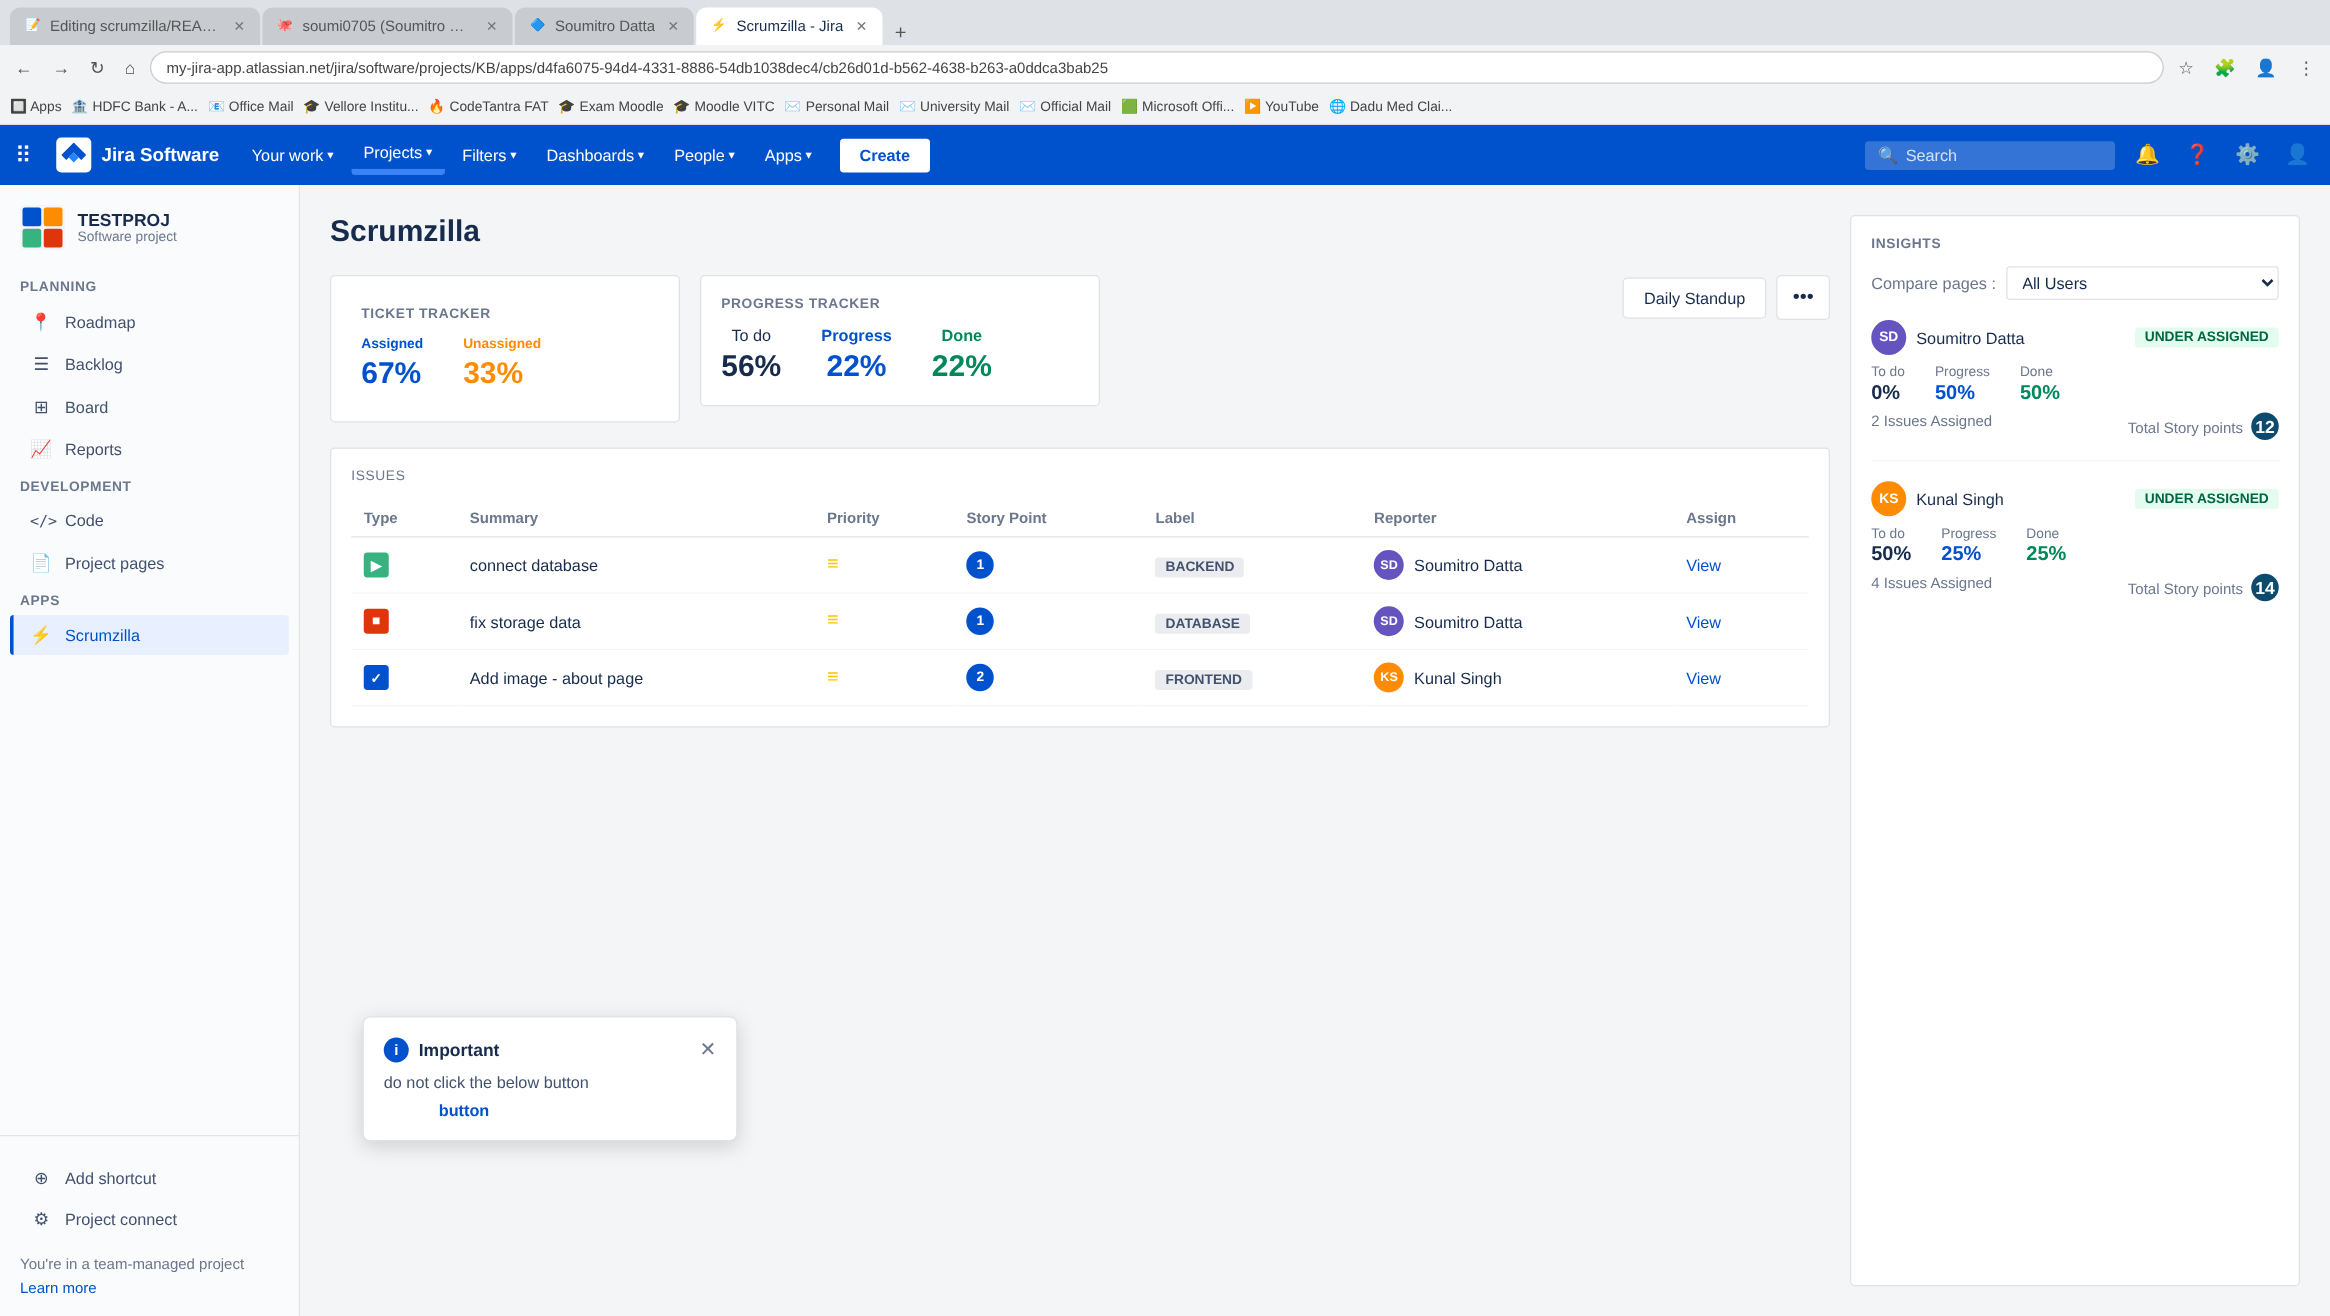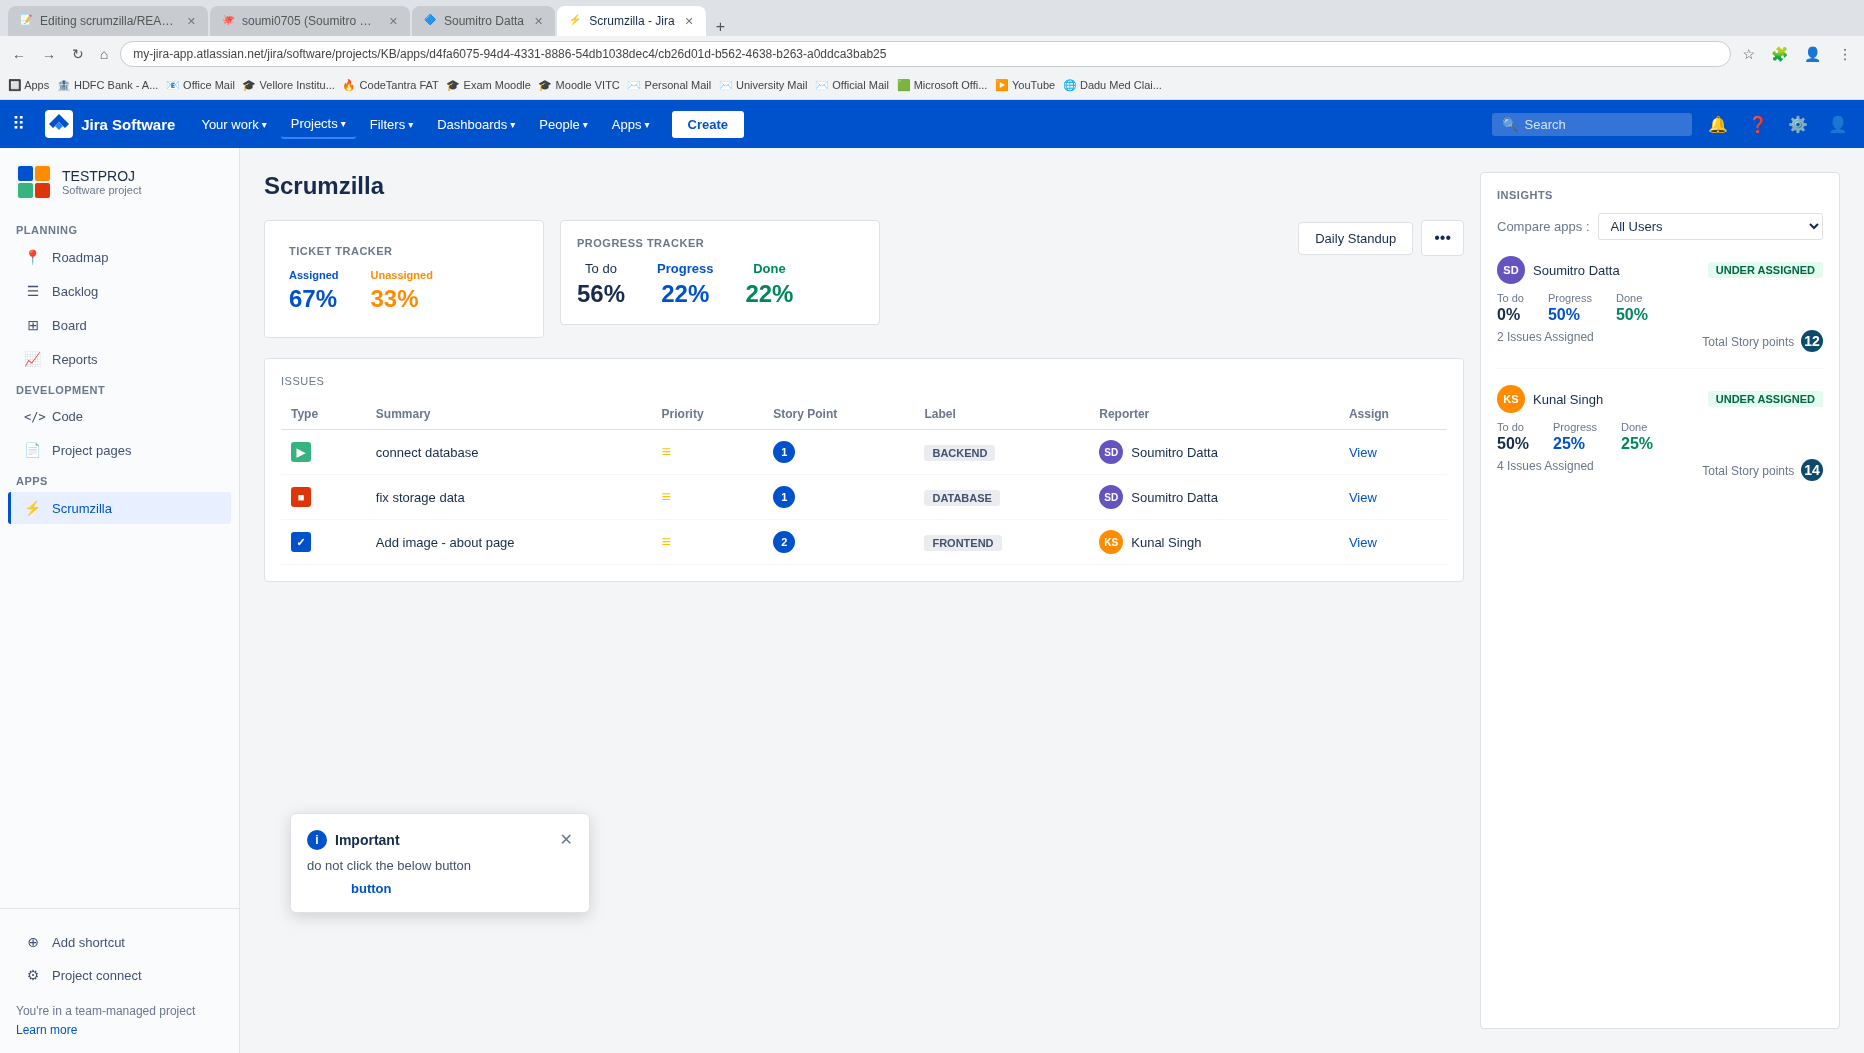--- a/index.html
+++ b/index.html
@@ -25,34 +25,34 @@
     .app-wrapper { display: flex; flex-direction: column; height: calc(1053px - 100px); }
     
     
     .top-nav { background: #0052cc; color: white; display: flex; align-items: center; padding: 0 12px; height: 48px; gap: 16px; }
     .top-nav .logo { display: flex; align-items: center; gap: 8px; font-size: 15px; font-weight: 600; color: white; white-space: nowrap; }
     .top-nav .logo-icon { width: 28px; height: 28px; background: white; border-radius: 4px; display: flex; align-items: center; justify-content: center; color: #0052cc; font-weight: bold; font-size: 12px; }
     .top-nav .grid-icon { font-size: 18px; color: white; cursor: pointer; margin-right: 4px; }
     .nav-links { display: flex; align-items: center; gap: 4px; }
     .nav-link { color: white; padding: 6px 10px; border-radius: 3px; cursor: pointer; font-size: 13px; display: flex; align-items: center; gap: 3px; }
     .nav-link .chevron { font-size: 10px; }
-    .nav-link.active-nav { border-bottom: 2px solid #3b82f6; }
+    .nav-link.active-nav { border-bottom: 5px solid #3b82f6; }
     .create-btn { background: white; color: #0052cc; border: none; padding: 6px 16px; border-radius: 3px; font-weight: 600; cursor: pointer; font-size: 13px; margin-left: 8px; }
     .top-nav-right { margin-left: auto; display: flex; align-items: center; gap: 12px; }
     .search-box { display: flex; align-items: center; background: rgba(255,255,255,0.2); border-radius: 3px; padding: 4px 10px; gap: 6px; color: rgba(255,255,255,0.8); font-size: 13px; width: 200px; cursor: pointer; }
     .icon-btn { background: none; border: none; color: white; cursor: pointer; font-size: 16px; padding: 4px; }
 
     
     .main-layout { display: flex; flex: 1; overflow: hidden; }
     
     
     .sidebar { width: 240px; background: #fafbfc; border-right: 1px solid #e1e4e8; display: flex; flex-direction: column; padding: 16px 0; flex-shrink: 0; }
     .project-header { display: flex; align-items: center; gap: 10px; padding: 0 16px 16px; }
     .project-avatar { width: 36px; height: 36px; border-radius: 4px; display: grid; grid-template-columns: 1fr 1fr; gap: 2px; padding: 4px; }
-    .project-info .project-name { font-weight: 400; font-size: 14px; color: #172b4d; }
+    .project-info .project-name { font-weight: 700; font-size: 14px; color: #172b4d; }
     .project-info .project-type { font-size: 11px; color: #6b778c; }
     
     .sidebar-section-label { font-size: 11px; font-weight: 600; color: #6b778c; padding: 8px 16px 4px; text-transform: uppercase; letter-spacing: 0.5px; }
     .sidebar-item { display: flex; align-items: center; gap: 10px; padding: 8px 16px; cursor: pointer; color: #42526e; font-size: 13px; border-radius: 3px; margin: 1px 8px; }
     .sidebar-item.active { background: #e8f0ff; color: #0052cc; font-weight: 500; border-left: 3px solid #0052cc; padding-left: 13px; }
     .sidebar-icon { font-size: 14px; width: 18px; text-align: center; }
     .sidebar-bottom { margin-top: auto; padding-top: 16px; border-top: 1px solid #e1e4e8; }
     .team-managed { padding: 12px 16px 4px; font-size: 12px; color: #6b778c; }
     .learn-more { color: #0052cc; text-decoration: none; font-size: 12px; padding: 0 16px; cursor: pointer; }
     .page-title { font-size: 24px; font-weight: 600; color: #172b4d; margin-bottom: 20px; }
@@ -448,21 +448,21 @@
                 </td>
               </tr>
             </tbody>
           </table>
         </div>
       </div>
 
       <div class="insights-panel">
         <div class="insights-title">INSIGHTS</div>
         <div class="compare-row">
-          <span class="compare-label">Compare apps :</span>
+          <span class="compare-label">Compare pages :</span>
           <select class="compare-select">
             <option>All Users</option>
           </select>
         </div>
 
         <div class="user-insight">
           <div class="user-insight-header">
             <div class="user-insight-name">
               <div class="user-avatar">SD</div>
               <span>Soumitro Datta</span>

